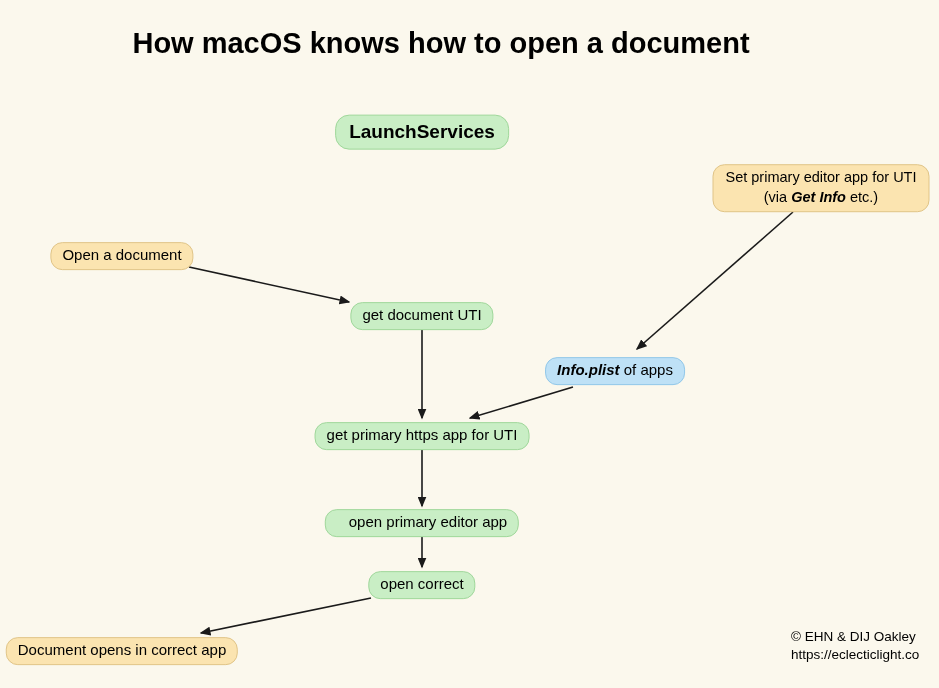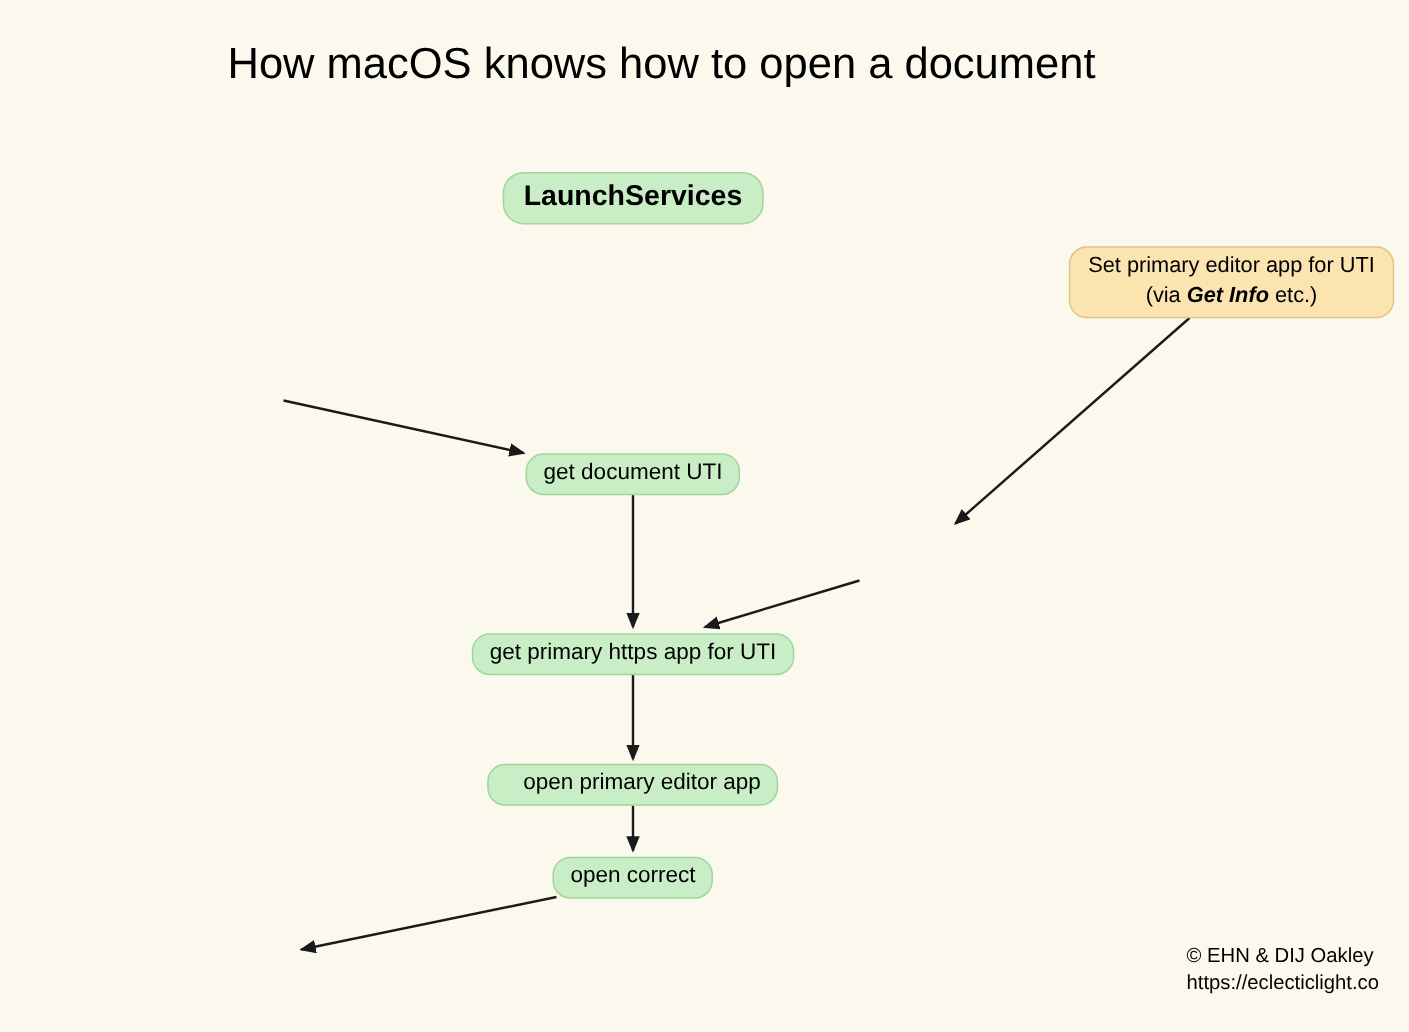--- a/index.html
+++ b/index.html
@@ -13,21 +13,21 @@
     height: 688px;
     background: var(--background, #FBF8ED);
     overflow: hidden;
   }
   #title {
     position: absolute;
     left: 441px;
     top: 27px;
     transform: translateX(-50%);
     font-size: 29px;
-    font-weight: normal;
+    font-weight: bold;
     color: var(--text, #000);
     white-space: nowrap;
     letter-spacing: 0px;
   }
   #arrow-layer {
     position: absolute;
     left: 0; top: 0;
     width: 939px; height: 688px;
     pointer-events: none;
   }
@@ -105,29 +105,32 @@
     <line x1="371" y1="598" x2="201" y2="633" marker-end="url(#ah)"></line>
   </svg>
 
   <div class="node green title-node" style="left:422px; top:132px;">LaunchServices</div>
 
   <div class="node tan two-line" style="left:821px; top:188px;">
     <div>Set primary editor app for UTI</div>
     <div><span>(via </span><span class="em">Get Info</span><span> etc.)</span></div>
   </div>
 
+  <div class="node tan" style="left:122px; top:256px;">Open a document</div>
 
   <div class="node green" style="left:422px; top:316px;text-align:right;">get document UTI</div>
 
+  <div class="node blue" style="left:615px; top:371px;"><span class="em">Info.plist</span><span> of apps</span></div>
 
   <div class="node green" style="left:422px; top:436px;">get primary https app for UTI</div>
 
   <div class="node green" style="left:422px; top:523px;padding-left:23px;">open primary editor app</div>
 
   <div class="node green" style="left:422px; top:585px;">open correct</div>
 
+  <div class="node tan" style="left:122px; top:651px;">Document opens in correct app</div>
 
   <div id="footer">
     <div>© EHN &amp; DIJ Oakley</div>
     <div>https://eclecticlight.co</div>
   </div>
 
 </div>
 
 </body></html>

